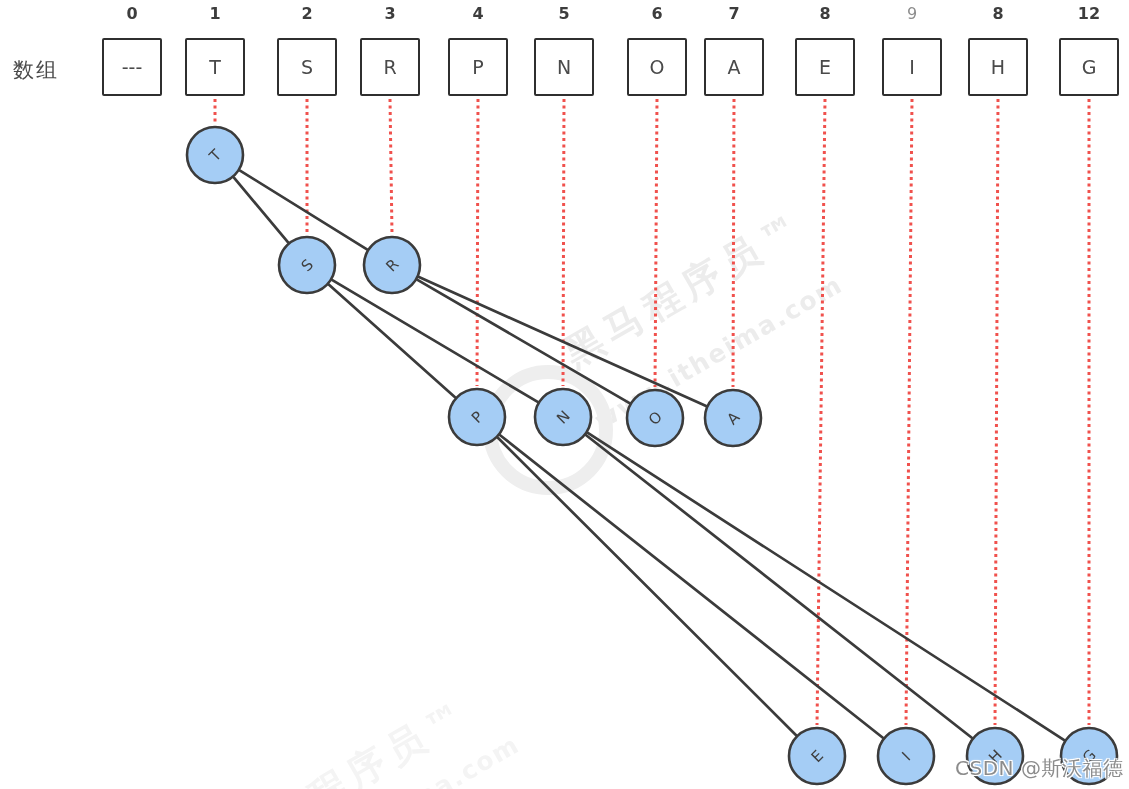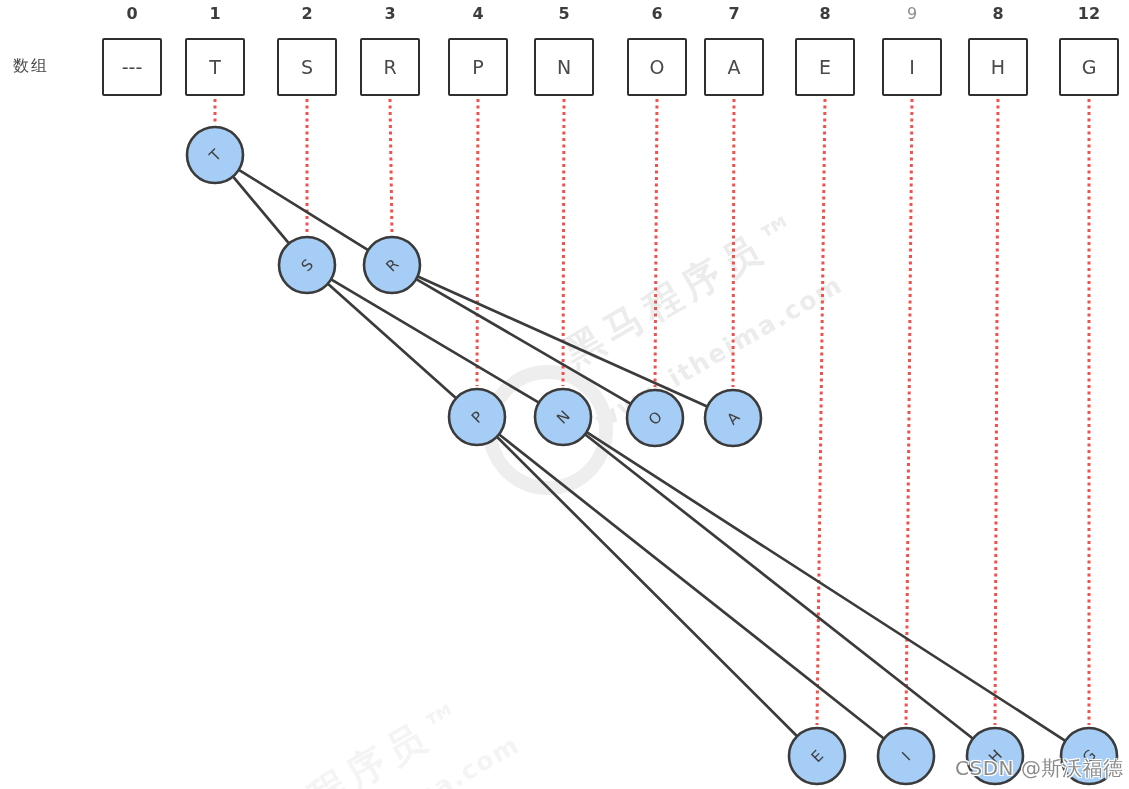--- a/index.html
+++ b/index.html
@@ -25,21 +25,21 @@
   .wm-bl-brand{left:215px;top:752px;font-size:38px;letter-spacing:7px;color:#f4f4f4;}
   .wm-bl-site{left:255px;top:798px;font-size:25px;letter-spacing:2px;color:#f4f4f4;}
   .wm-logo-circle{
     position:absolute;left:483px;top:365px;width:130px;height:130px;
     box-sizing:border-box;border:14px solid #eeeeee;border-radius:50%;
     z-index:0;
   }
   
   #array-label{
     position:absolute;left:13px;top:56px;
-    font-size:16px;color:var(--letter,#4a4a4a);
+    font-size:21px;color:var(--letter,#4a4a4a);
     letter-spacing:2px;z-index:2;
   }
   #cells{position:absolute;left:0;top:0;width:100%;height:110px;z-index:2;}
   .cell{position:absolute;top:0;width:60px;height:100px;}
   .idx{
     position:absolute;top:4px;left:0;width:100%;
     text-align:center;font-size:16px;font-weight:bold;
     color:var(--index,#3d3d3d);
   }
   .idx.muted{font-weight:normal;color:var(--index-muted,#8d8d8d);}

